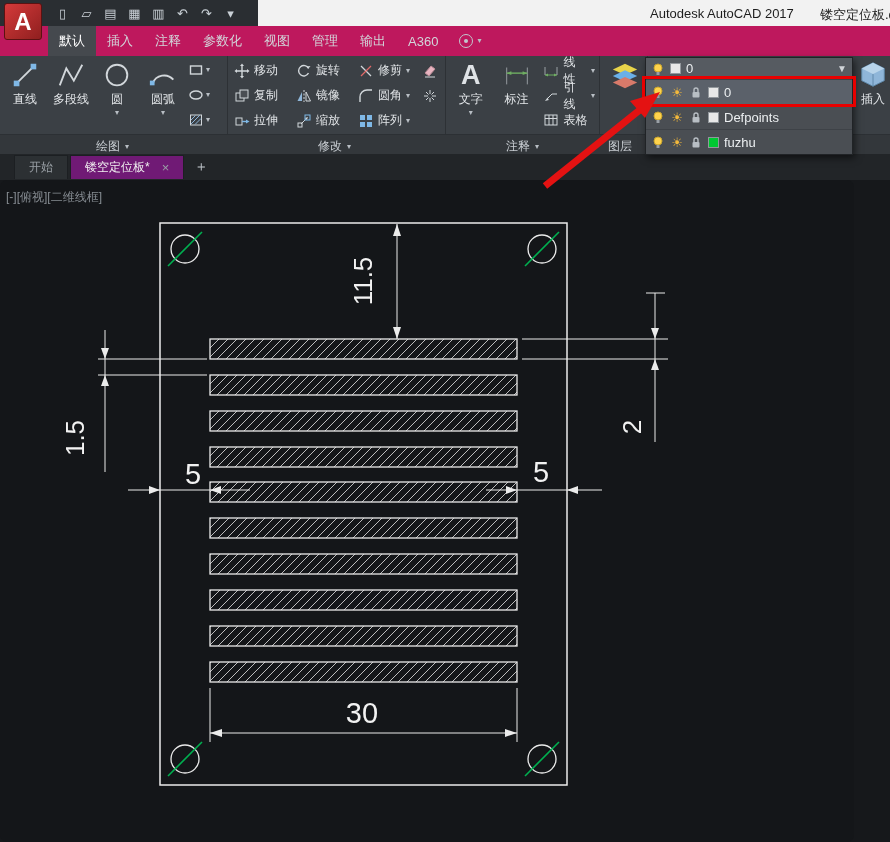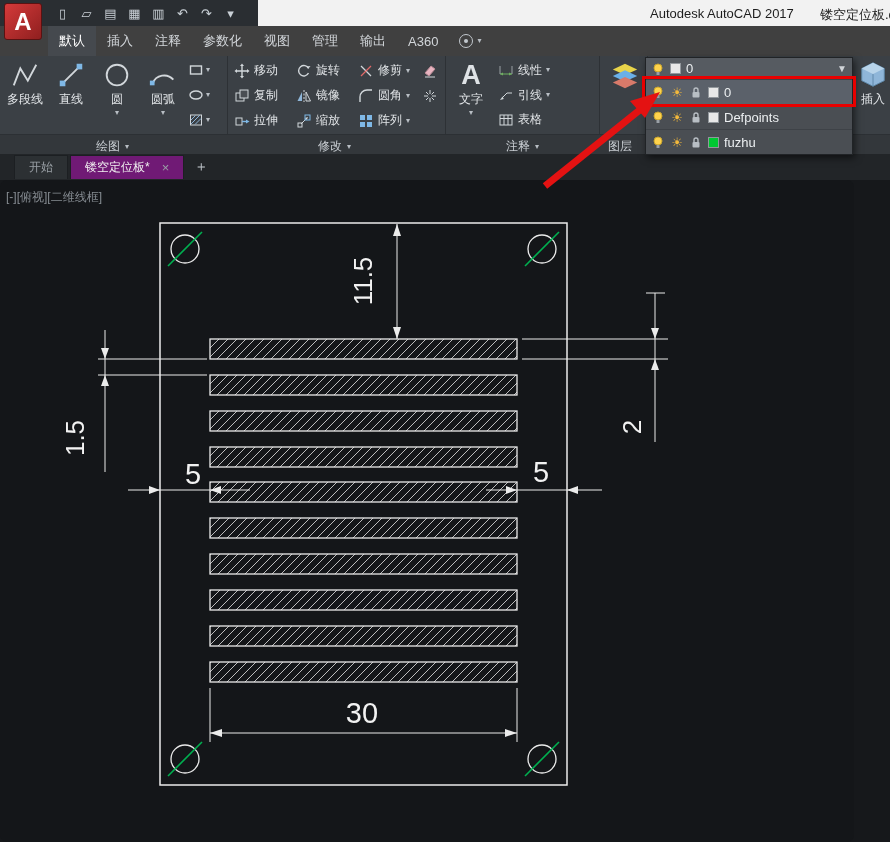--- a/index.html
+++ b/index.html
@@ -11,21 +11,21 @@
   .qat-bg { position:absolute; left:0; top:0; width:258px; height:26px; background:#2a2e32; }
   .logo { position:absolute; left:4px; top:3px; width:38px; height:37px; z-index:30;
           background:linear-gradient(135deg,#d43a3a 0%,#8f1f1f 100%); border:1px solid #5a1212; border-radius:3px;
           color:#fff; font-weight:bold; font-size:24px; display:flex; align-items:center; justify-content:center; }
   .qat { position:absolute; left:52px; top:3px; display:flex; gap:3px; z-index:5; }
   .qi  { width:21px; height:20px; color:#c9d0d6; font-size:13px; display:flex; align-items:center; justify-content:center; }
   .app-title { position:absolute; left:650px; top:6px; font-size:13px; color:#1d1d1d; white-space:nowrap; }
   .doc-title { position:absolute; left:820px; top:6px; font-size:13px; color:#1d1d1d; white-space:nowrap; }
 
   
-  .tabrow { position:absolute; top:26px; left:0; width:890px; height:30px; background:#404040;
+  .tabrow { position:absolute; top:26px; left:0; width:890px; height:30px; background:#be185d;
             display:flex; align-items:stretch; padding-left:48px; }
   .rtab { padding:0 11px; font-size:13px; color:#d2d6da; display:flex; align-items:center; cursor:default; }
   .rtab.active { background:#45494e; color:#ffffff; }
   .ribbon-toggle { display:flex; align-items:center; gap:4px; color:#c2c8ce; padding:0 10px; }
   .circ { width:14px; height:14px; border:1.5px solid #c2c8ce; border-radius:50%; display:flex; align-items:center; justify-content:center; }
   .circ i { width:4px; height:4px; background:#c2c8ce; border-radius:50%; }
   .caret { font-size:8px; color:#b8bec4; line-height:8px; }
 
   
   .ribbon { position:absolute; top:56px; left:0; width:890px; height:98px; background:#3b4045; }
@@ -135,31 +135,31 @@
         </span>
       <span class="caret">▾</span>
     </div>
   </div>
 
   <div class="ribbon">
 
     <div class="panel" style="left:2px;width:226px;">
       <div class="btool">
         <svg class="i30" viewBox="0 0 32 32">
-            <polyline points="4,27 11,9 19,22 28,5" stroke="#d2d7db" stroke-width="2" fill="none"></polyline>
-          </svg>
-        <span class="lbl">多段线</span>
-      </div>
-      <div class="btool">
-        <svg class="i30" viewBox="0 0 32 32">
             <line x1="7" y1="25" x2="25" y2="7" stroke="#d2d7db" stroke-width="2"></line>
             <rect x="4" y="22" width="6" height="6" fill="#7fb8e6"></rect>
             <rect x="22" y="4" width="6" height="6" fill="#7fb8e6"></rect>
           </svg>
         <span class="lbl">直线</span>
+      </div>
+      <div class="btool">
+        <svg class="i30" viewBox="0 0 32 32">
+            <polyline points="4,27 11,9 19,22 28,5" stroke="#d2d7db" stroke-width="2" fill="none"></polyline>
+          </svg>
+        <span class="lbl">多段线</span>
       </div>
       <div class="btool">
         <svg class="i30" viewBox="0 0 32 32">
             <circle cx="16" cy="16" r="11" stroke="#d2d7db" stroke-width="2" fill="none"></circle>
           </svg>
         <span class="lbl">圆</span>
         <span class="caret">▾</span>
       </div>
       <div class="btool">
         <svg class="i30" viewBox="0 0 32 32">
@@ -279,20 +279,30 @@
         <span class="caret">▾</span>
       </div>
       <div class="stool"></div>
     </div>
 
     <div class="panel" style="left:448px;width:152px;">
       <div class="btool">
         <div class="texticon">A</div>
         <span class="lbl">文字</span>
         <span class="caret">▾</span>
+      </div>
+      <div class="btool">
+        <svg class="i30" viewBox="0 0 32 32">
+            <line x1="5" y1="26" x2="5" y2="8" stroke="#9aa0a5"></line>
+            <line x1="27" y1="26" x2="27" y2="8" stroke="#9aa0a5"></line>
+            <line x1="5" y1="14" x2="27" y2="14" stroke="#6fae62" stroke-width="1.5"></line>
+            <polygon points="5,14 10,12 10,16" fill="#6fae62"></polygon>
+            <polygon points="27,14 22,12 22,16" fill="#6fae62"></polygon>
+          </svg>
+        <span class="lbl">标注</span>
       </div>
       <div class="minicol">
         <div class="stool">
           <svg class="i16" viewBox="0 0 16 16">
               <line x1="2" y1="12" x2="14" y2="12" stroke="#6fae62"></line>
               <polygon points="2,12 5,10.5 5,13.5" fill="#6fae62"></polygon>
               <polygon points="14,12 11,10.5 11,13.5" fill="#6fae62"></polygon>
               <line x1="2" y1="12" x2="2" y2="4" stroke="#9aa0a5"></line>
               <line x1="14" y1="12" x2="14" y2="4" stroke="#9aa0a5"></line>
             </svg>

